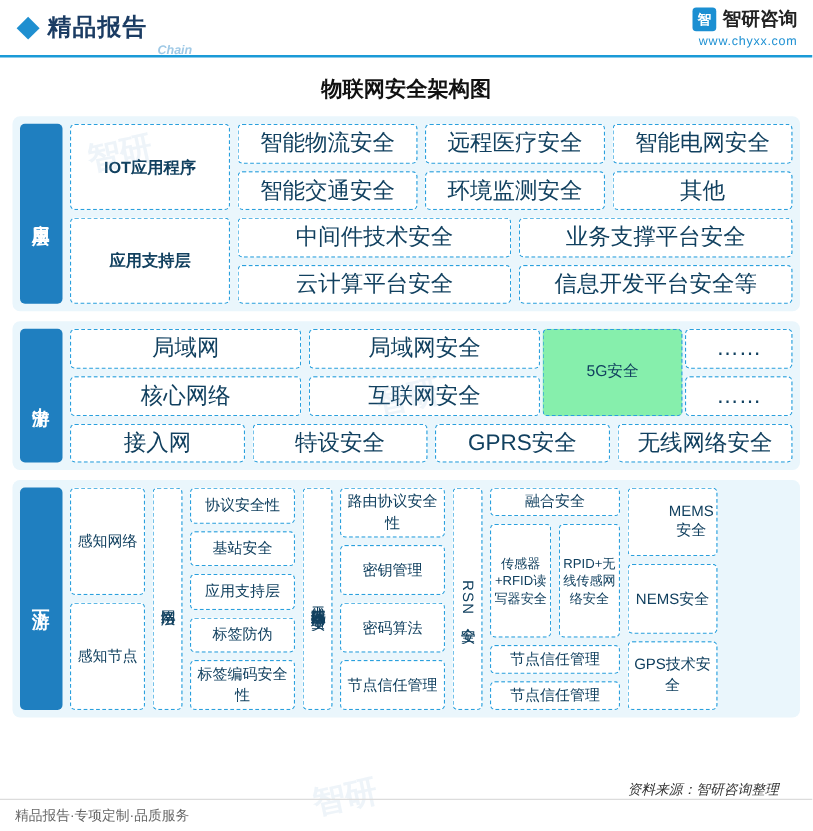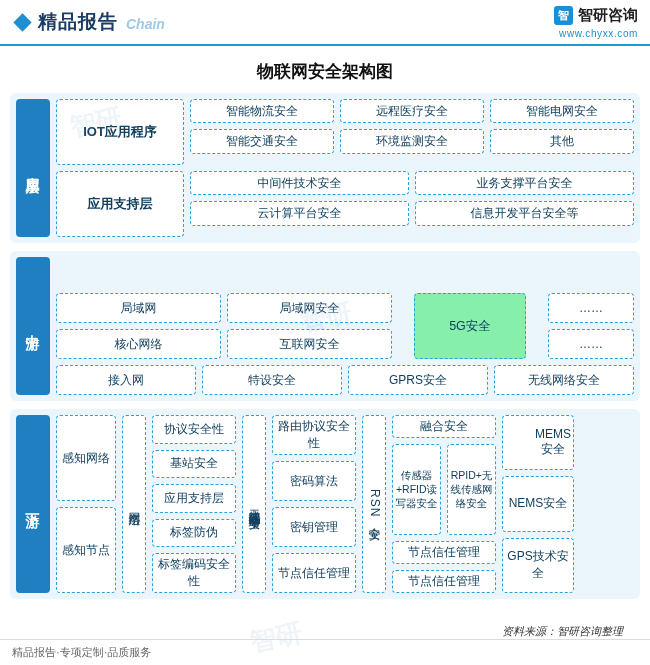--- a/index.html
+++ b/index.html
@@ -24,23 +24,23 @@
     transform:rotate(45deg);
     margin-right:9px;margin-left:6px;
     flex:none;
   }
   .head-title{
     font-size:19px;font-weight:bold;color:#1b3c63;
     letter-spacing:1px;
     margin-right:8px;
   }
   .head-sub{
-    font-size:14px;color:#9fc9e6;font-weight:bold;
+    font-size:10px;color:#9fc9e6;font-weight:bold;
     font-style:italic;
-    position:relative;top:2px;
+    position:relative;top:18px;
   }
   .brand{
     position:absolute;right:12px;top:6px;
     text-align:right;
   }
   .brand-row{display:flex;align-items:center;justify-content:flex-end;}
   .brand-logo{
     width:19px;height:19px;border-radius:3px;background:#1b8fd2;
     color:#fff;font-size:11px;font-weight:bold;
     display:flex;align-items:center;justify-content:center;
@@ -78,21 +78,21 @@
   .side-label span{writing-mode:vertical-rl;letter-spacing:2px;}
   .panel-body{flex:1;display:flex;flex-direction:column;gap:6px;}
 
   .row{display:flex;gap:6px;}
   .cell{
     background:#ffffff;
     border:1px dashed #2aa0dd;
     border-radius:4px;
     display:flex;align-items:center;justify-content:center;
     text-align:center;
-    font-size:12px;color:#11405f;
+    font-size:18px;color:#11405f;
     padding:4px 2px;
     line-height:1.2;
     box-sizing:border-box;
     flex:1;
   }
   .cell.tall{min-height:66px;}
   .big-left{
     flex:0 0 128px;font-size:13px;font-weight:bold;
   }
   .sub-col{display:flex;flex-direction:column;gap:6px;flex:1;}
@@ -193,21 +193,21 @@
     </div>
 
   </div>
 </div>
 
 <div class="panel mid">
   <div class="side-label">
     <span>中游</span>
   </div>
   <div class="panel-body">
-    <div style="display:flex;gap:22px;margin-top:36px;">
+    <div style="display:flex;gap:2px;">
       <div style="flex:1;display:flex;flex-direction:column;gap:6px;">
         <div class="row">
           <div class="cell">局域网</div>
           <div class="cell">局域网安全</div>
         </div>
         <div class="row">
           <div class="cell">核心网络</div>
           <div class="cell">互联网安全</div>
         </div>
       </div>
@@ -248,22 +248,22 @@
       <div class="vcell" style="flex:1;">标签防伪</div>
       <div class="vcell" style="flex:1;">标签编码安全性</div>
     </div>
 
     <div class="vcell vtext" style="flex:0 0 24px;">
       <span>无线传感器网络安全</span>
     </div>
 
     <div class="colstack" style="flex:0 0 84px;">
       <div class="vcell" style="flex:1;">路由协议安全性</div>
+      <div class="vcell" style="flex:1;">密钥管理</div>
       <div class="vcell" style="flex:1;">密码算法</div>
-      <div class="vcell" style="flex:1;">密钥管理</div>
       <div class="vcell" style="flex:1;">节点信任管理</div>
     </div>
 
     <div class="vcell vtext" style="flex:0 0 24px;">
       <span>RSN安全</span>
     </div>
 
     <div class="colstack" style="flex:0 0 104px;">
       <div class="vcell" style="flex:0 0 22px;">融合安全</div>
       <div style="display:flex;gap:6px;flex:1;">

